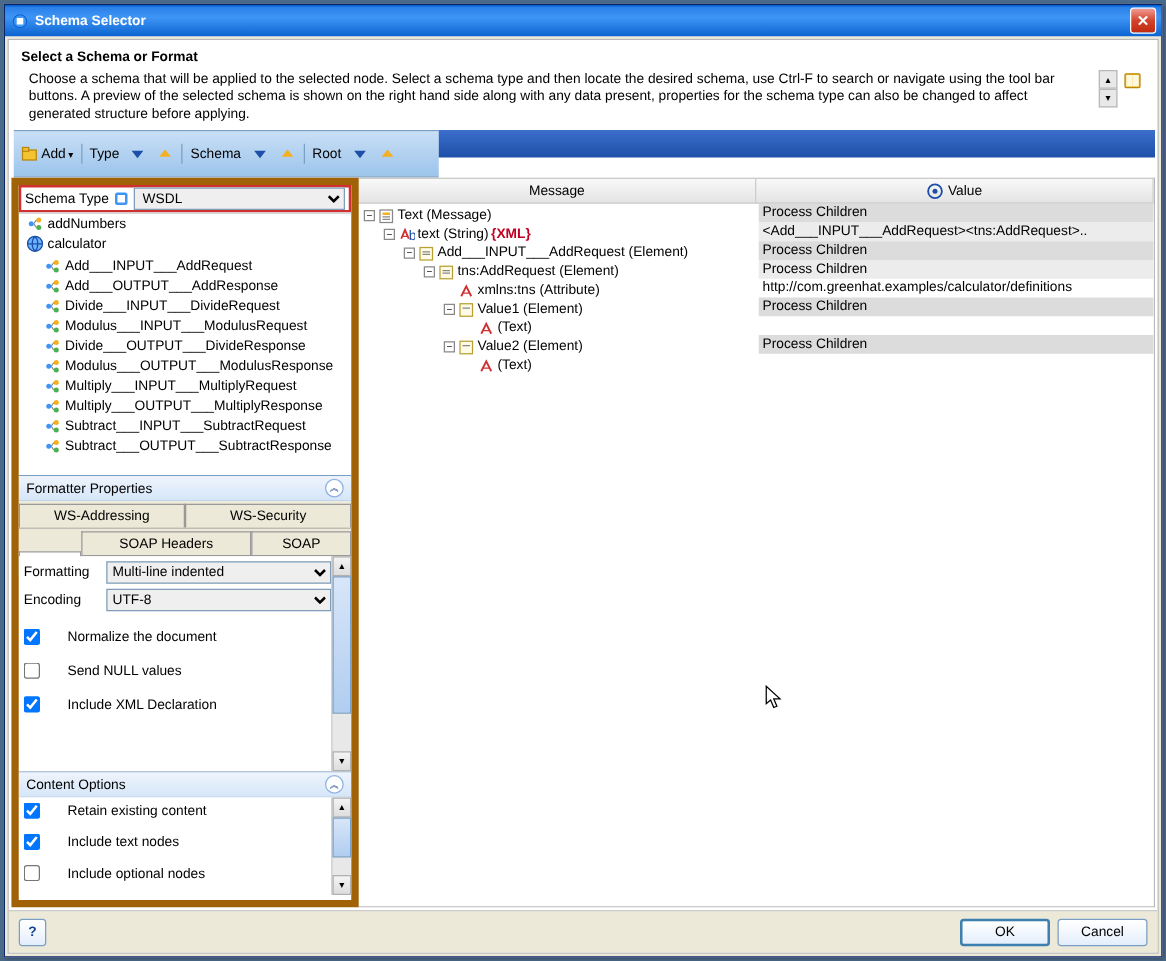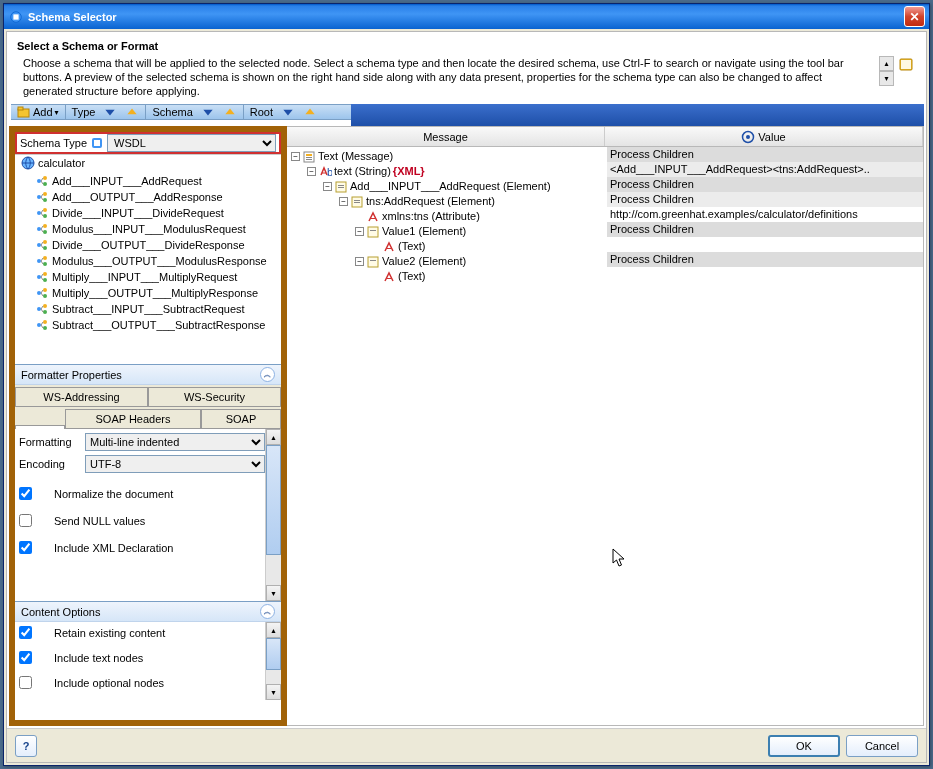--- a/index.html
+++ b/index.html
@@ -11,21 +11,21 @@
   .titlebar .spacer{flex:1}
   .closebtn{width:21px;height:21px;background:linear-gradient(to bottom,#f29b94,#d1442c 50%,#c12b0f);border:1px solid #fff;border-radius:3px;display:flex;align-items:center;justify-content:center;color:#fff;font-weight:bold;font-size:12px;cursor:pointer}
   .content{flex:1;background:#fff;margin:2px;border:1px solid #b8b8b8;display:flex;flex-direction:column;overflow:hidden}
   .header{padding:8px 10px 6px 10px}
   .header h1{font-size:11px;font-weight:bold;margin-bottom:4px}
   .header .desc-row{display:flex;align-items:flex-start}
   .header p{font-size:11px;line-height:14px;flex:1;padding-left:6px}
   .scrollmini{display:flex;flex-direction:column;margin-left:6px}
   .scrollmini span{width:15px;height:15px;border:1px solid #b8b8b8;background:#e8e8e8;font-size:8px;display:flex;align-items:center;justify-content:center;cursor:pointer}
   .bookicon{width:18px;height:18px;margin-left:4px}
-  .toolbar{height:16px;background:linear-gradient(to bottom,#c9dff5,#9cc4ec);border-top:1px solid #7a9fc5;border-bottom:1px solid #7a9fc5;display:flex;align-items:center;padding:0 2px;margin:0 2px}
+  .toolbar{height:38px;background:linear-gradient(to bottom,#c9dff5,#9cc4ec);border-top:1px solid #7a9fc5;border-bottom:1px solid #7a9fc5;display:flex;align-items:center;padding:0 2px;margin:0 2px}
   .toolbar .tb-btn{display:flex;align-items:center;padding:1px 4px;cursor:pointer;gap:2px}
   .toolbar .sep{width:1px;height:16px;background:#7a9fc5;margin:0 2px}
   .toolbar .dd{font-size:8px}
   .toolbar-ext{flex:1;background:linear-gradient(to bottom,#3b6fcc,#1e4fa8);height:22px;margin-left:-2px}
   .body{flex:1;display:flex;overflow:hidden;margin:0 2px 2px 2px}
   .left{width:278px;display:flex;flex-direction:column;border:6px solid #a16207;overflow:hidden}
   .right{flex:1;display:flex;flex-direction:column;border:1px solid #b8b8b8;border-left:none;overflow:hidden}
   .schema-row{display:flex;align-items:center;height:22px;border:2px solid #d03030;border-bottom:2px solid #d03030;padding:0 3px;gap:3px;background:#fff}
   .schema-row label{white-space:nowrap}
   .schema-row .dd-icon{width:14px;height:14px}
@@ -174,20 +174,31 @@
           <label>Schema Type</label>
           <svg class="dd-icon" viewBox="0 0 14 14">
               <rect x="2" y="2" width="10" height="10" rx="2" fill="#3f95f5"></rect>
               <rect x="4" y="4" width="6" height="6" fill="#fff"></rect>
             </svg>
           <select><option>WSDL</option></select>
         </div>
 
         <div class="tree">
           <ul>
+            <li>
+                <span class="node">
+              <svg class="ico" viewBox="0 0 14 14">
+                    <circle cx="4" cy="7" r="2" fill="#3f95f5"></circle>
+                    <circle cx="10" cy="4" r="2" fill="#f4b020"></circle>
+                    <circle cx="10" cy="10" r="2" fill="#4caf50"></circle>
+                    <path d="M6 7 8 4M6 7 8 10" stroke="#888"></path>
+                  </svg>
+              <span>addNumbers</span>
+                </span>
+              </li>
             <li style="flex-direction:column;align-items:flex-start">
               <span class="node">
                 <svg class="ico" viewBox="0 0 14 14">
                     <circle cx="7" cy="7" r="6" fill="#6bb5ff" stroke="#1e4fa8"></circle>
                     <path d="M1 7h12M7 1c3 3 3 9 0 12M7 1c-3 3-3 9 0 12" stroke="#1e4fa8" fill="none"></path>
                   </svg>
                 <span>calculator</span>
                 </span>
               <ul id="schema-items">
                   <li>

